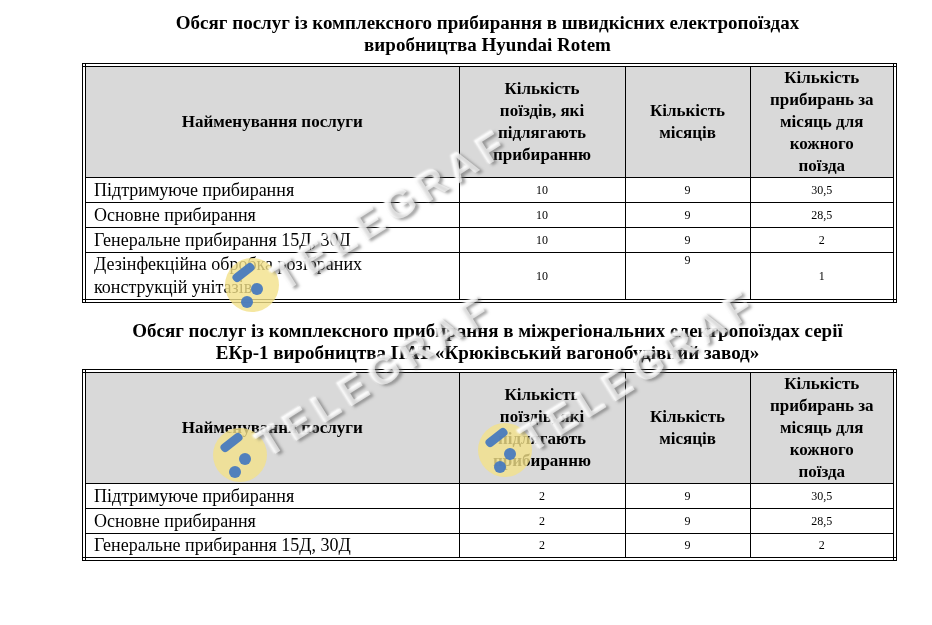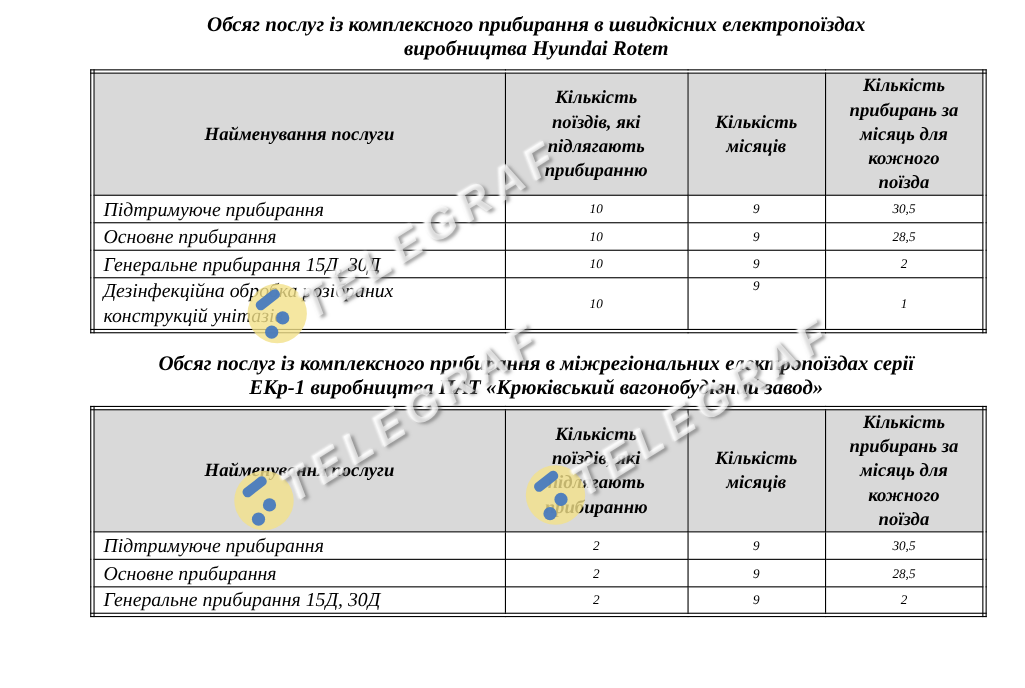--- a/index.html
+++ b/index.html
@@ -3,21 +3,20 @@
 <meta charset="utf-8">
 <style>
   html,body{margin:0;padding:0;background:#fff;}
   .page{
     position:relative;
     width:932px;height:625px;
     background:#fff;
     overflow:hidden;
     font-family:"Liberation Serif","DejaVu Serif",serif;
     color:#000;
-    font-style:italic;
   }
   .doc-title{
     position:absolute;left:82px;width:811px;
     text-align:center;font-weight:bold;
     font-size:19px;line-height:22px;
     white-space:pre-line;
   }
   .svc-table{
     position:absolute;left:82px;width:811px;
     border-collapse:collapse;table-layout:fixed;

